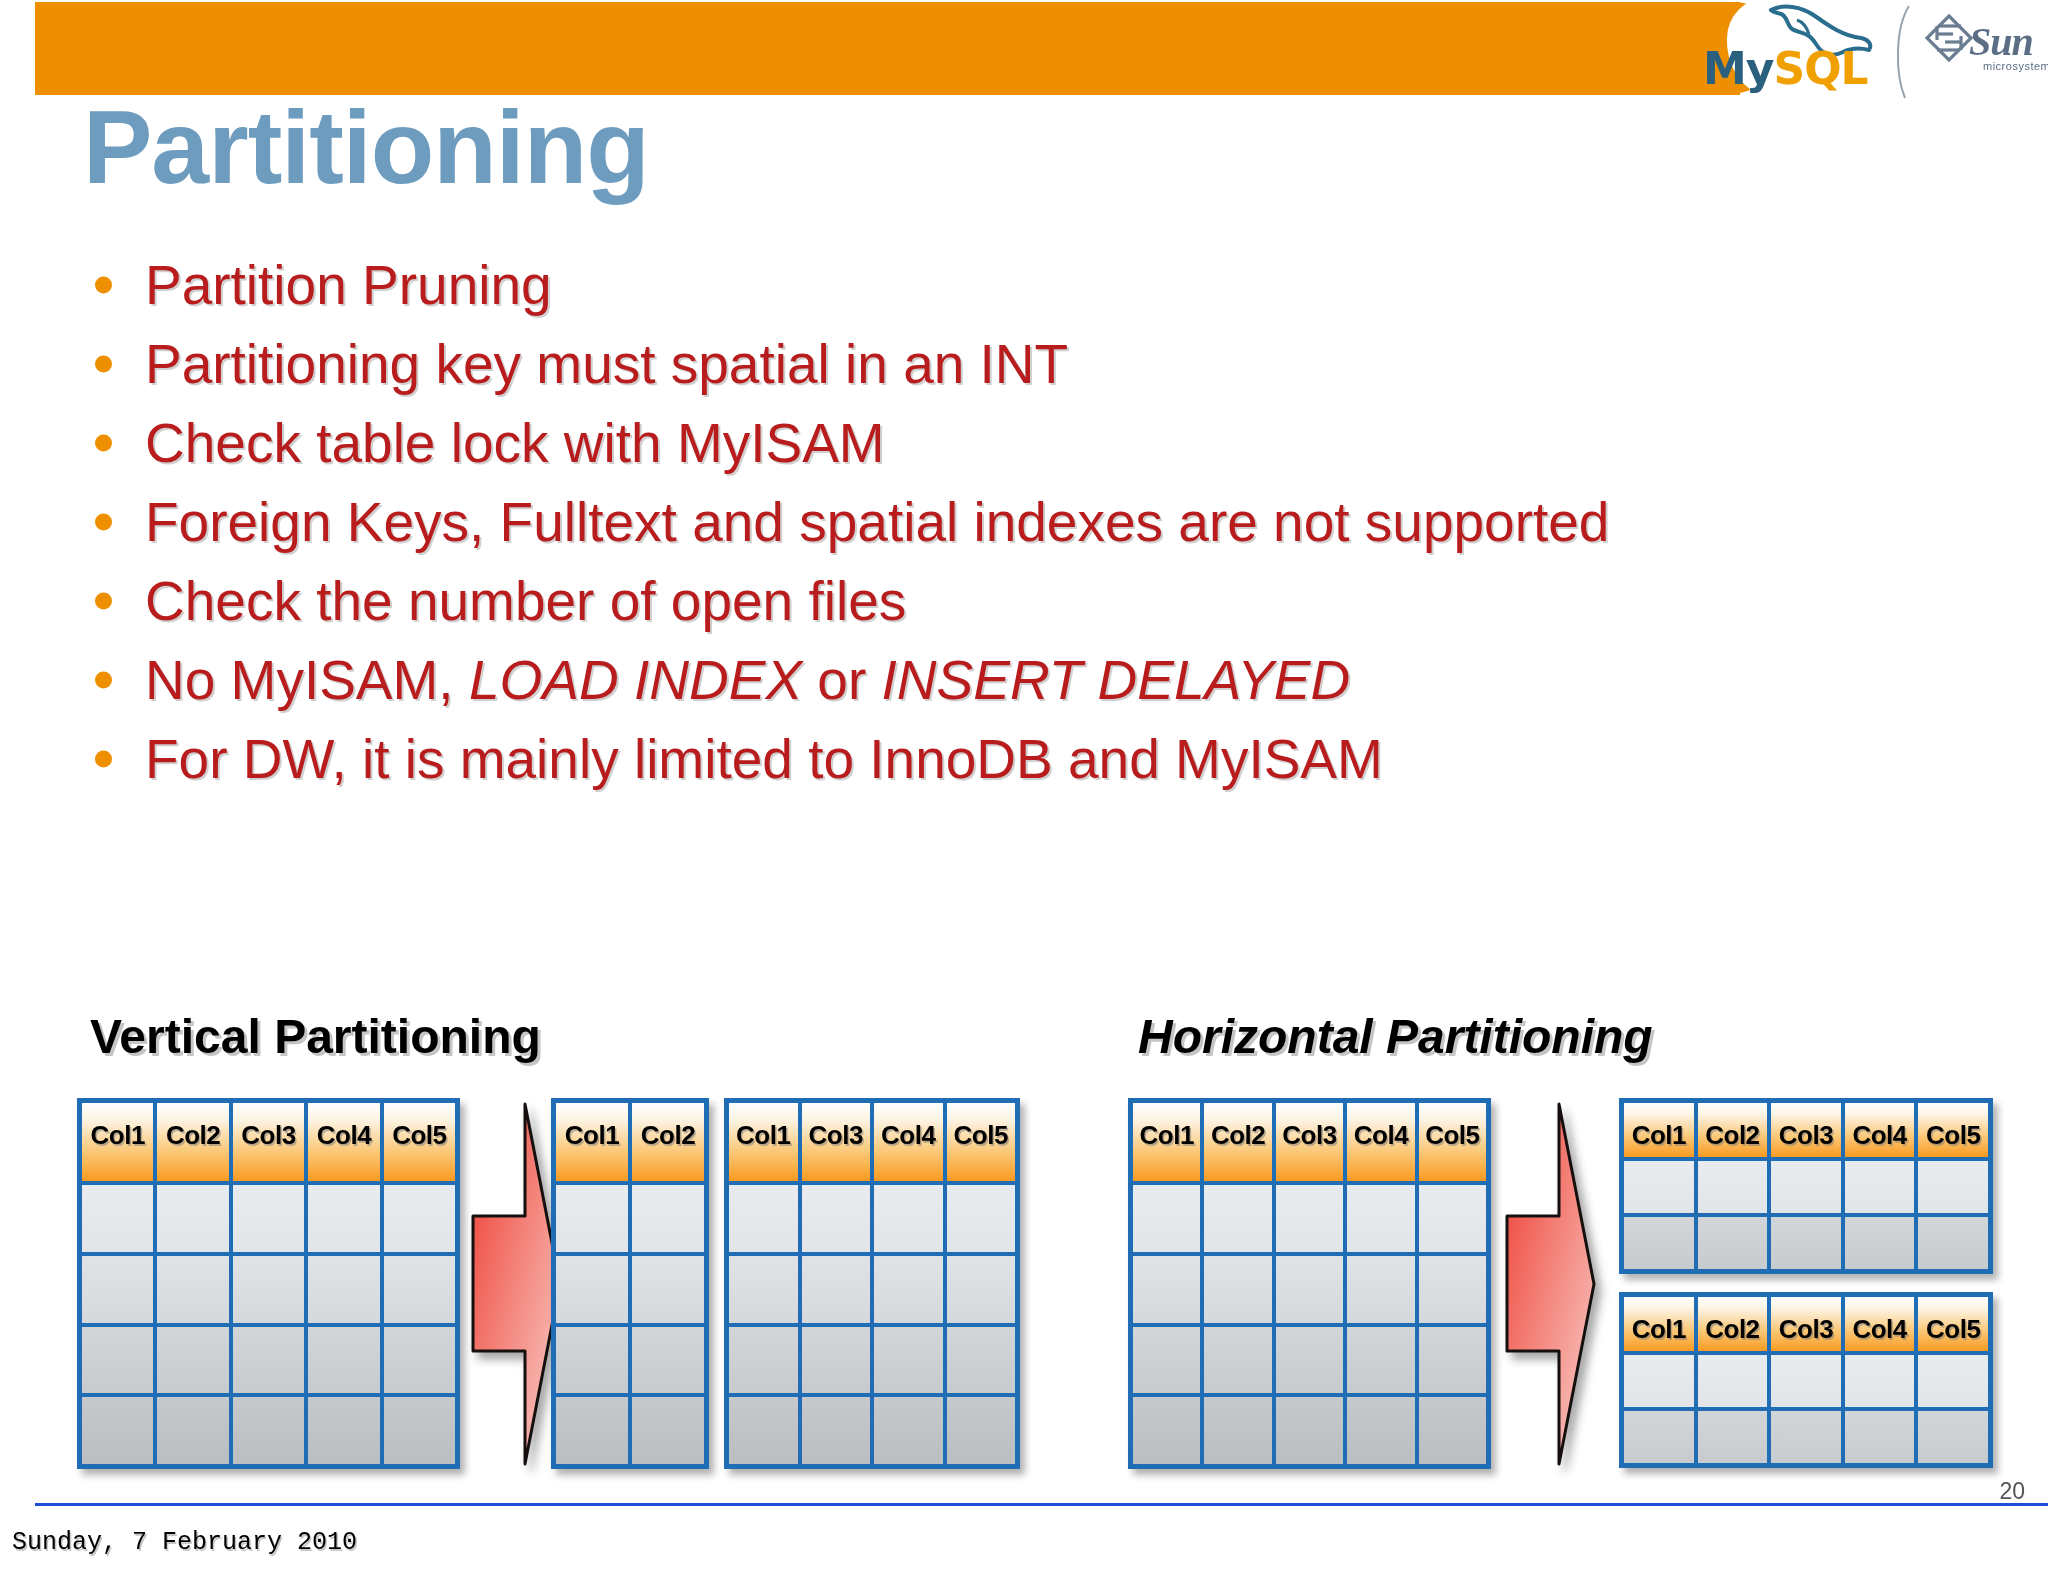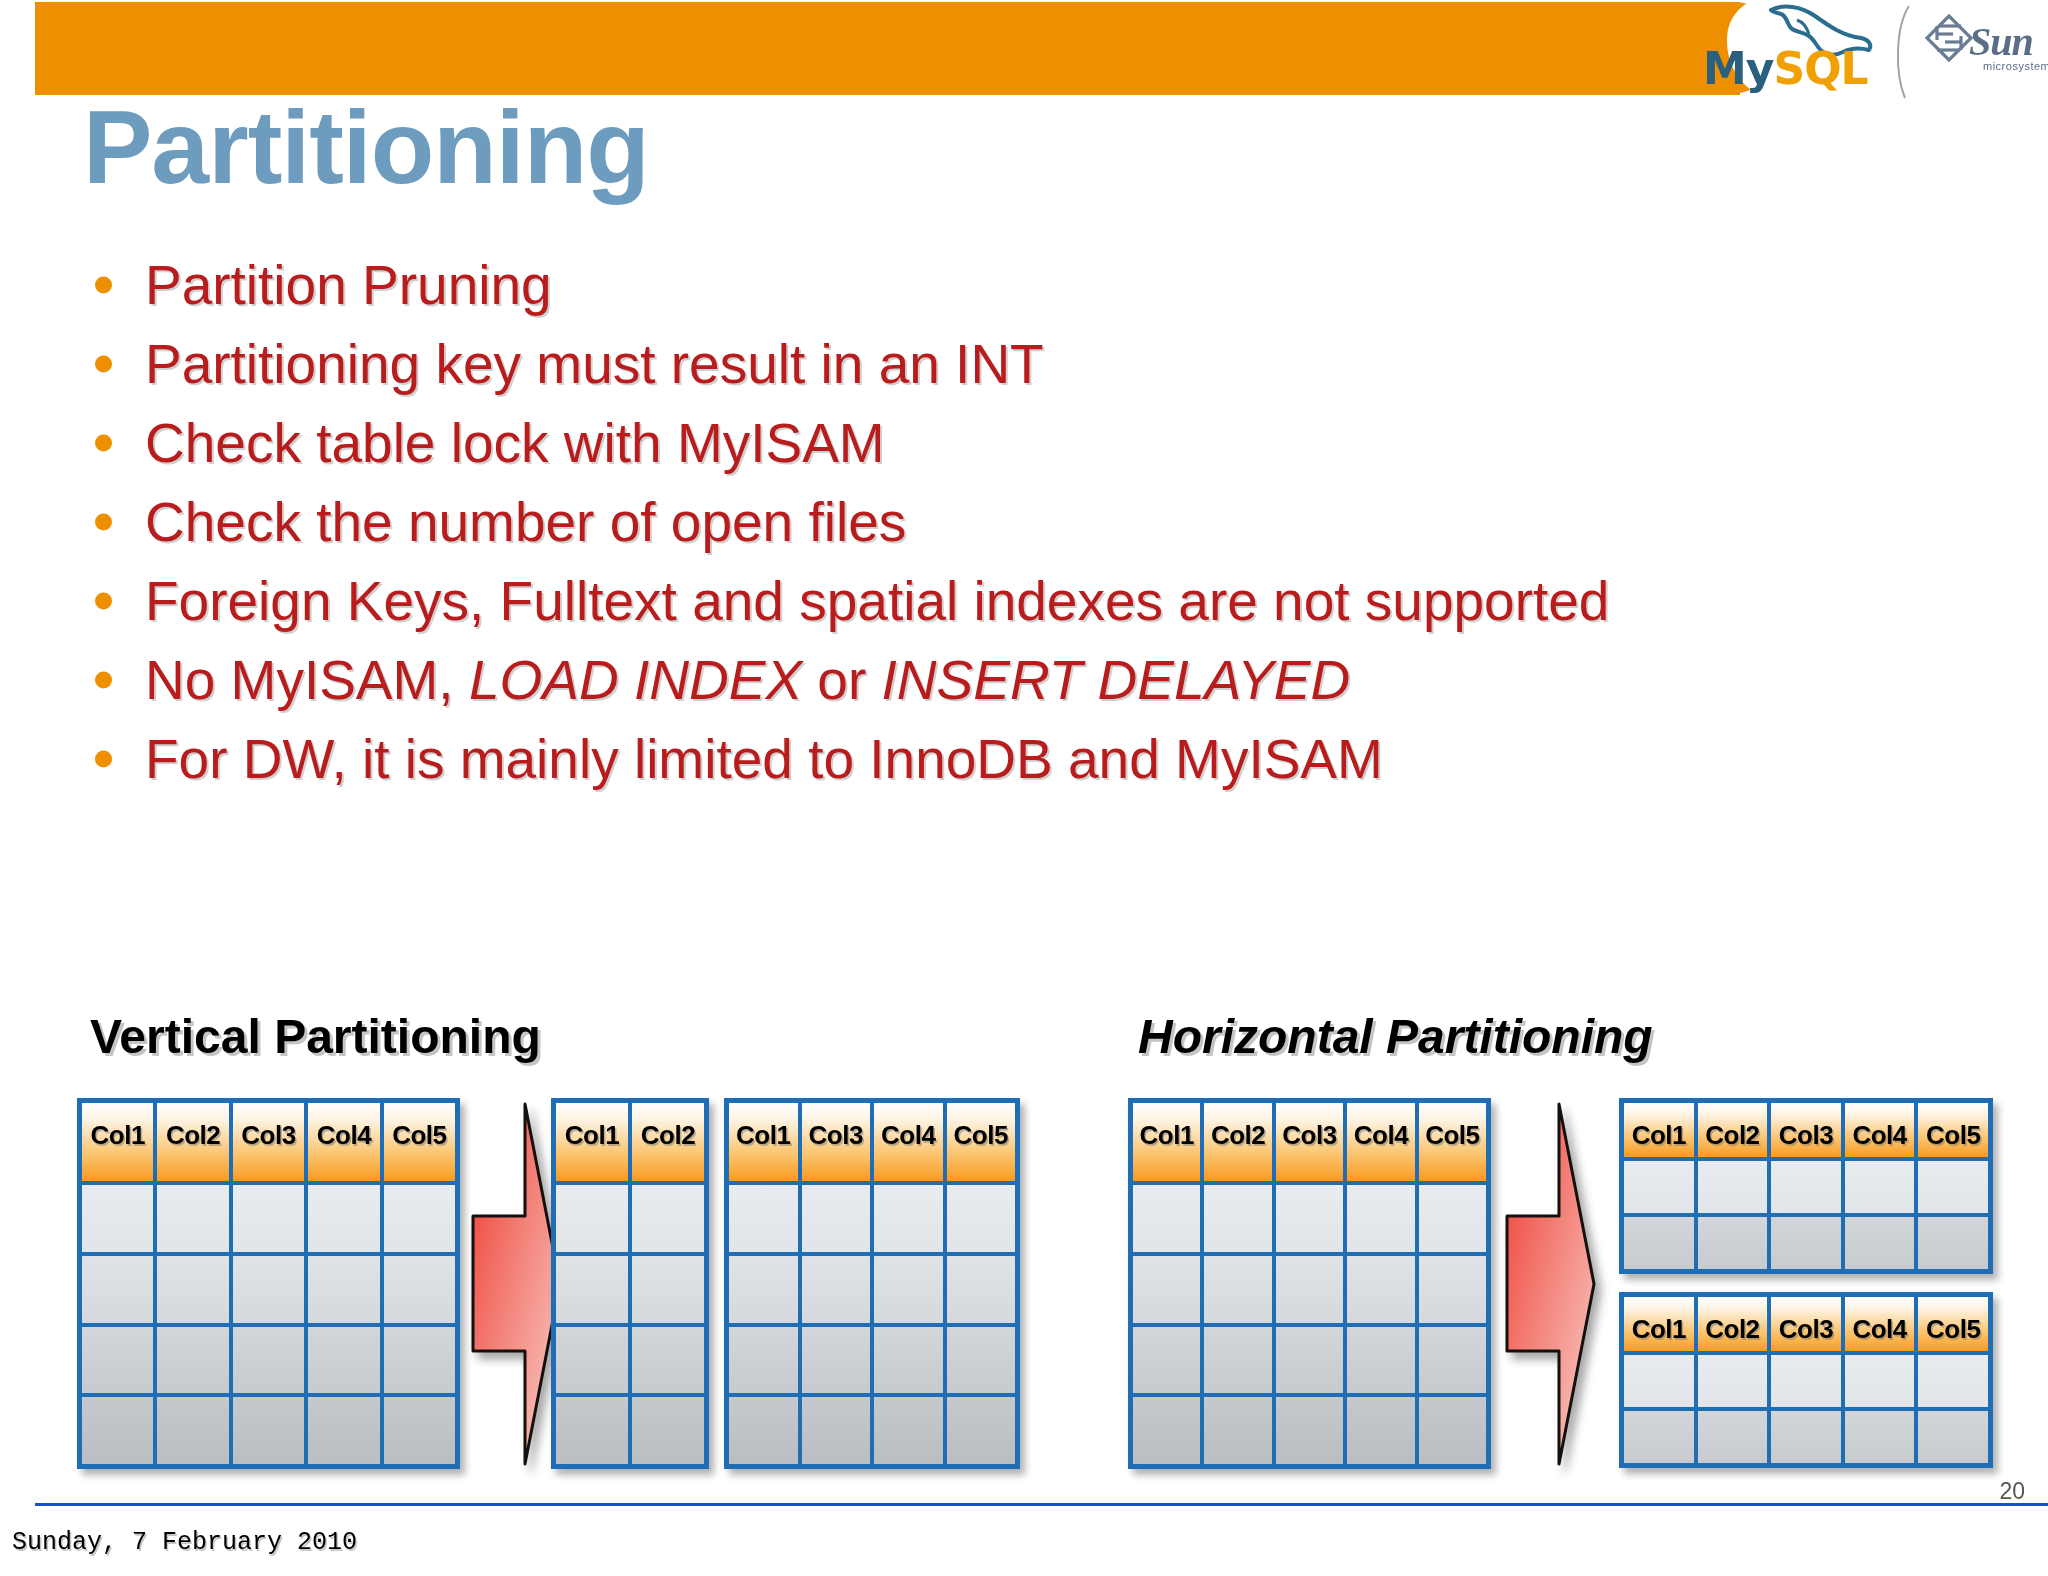--- a/index.html
+++ b/index.html
@@ -296,33 +296,33 @@
 
   <div class="slide-title">Partitioning</div>
 
   <div class="bullets">
     <div class="bullet-row">
       <span class="bullet-dot"></span>
       <span class="bullet-text">Partition Pruning</span>
     </div>
     <div class="bullet-row">
       <span class="bullet-dot"></span>
-      <span class="bullet-text">Partitioning key must result in an INT</span>
+      <span class="bullet-text">Partitioning key must spatial in an INT</span>
     </div>
     <div class="bullet-row">
       <span class="bullet-dot"></span>
       <span class="bullet-text">Check table lock with MyISAM</span>
     </div>
     <div class="bullet-row">
       <span class="bullet-dot"></span>
+      <span class="bullet-text">Foreign Keys, Fulltext and spatial indexes are not supported</span>
+    </div>
+    <div class="bullet-row">
+      <span class="bullet-dot"></span>
       <span class="bullet-text">Check the number of open files</span>
-    </div>
-    <div class="bullet-row">
-      <span class="bullet-dot"></span>
-      <span class="bullet-text">Foreign Keys, Fulltext and spatial indexes are not supported</span>
     </div>
     <div class="bullet-row">
       <span class="bullet-dot"></span>
       <span class="bullet-text">No MyISAM, <i>LOAD INDEX</i> or <i>INSERT DELAYED</i></span>
     </div>
     <div class="bullet-row">
       <span class="bullet-dot"></span>
       <span class="bullet-text">For DW, it is mainly limited to InnoDB and MyISAM</span>
     </div>
   </div>

